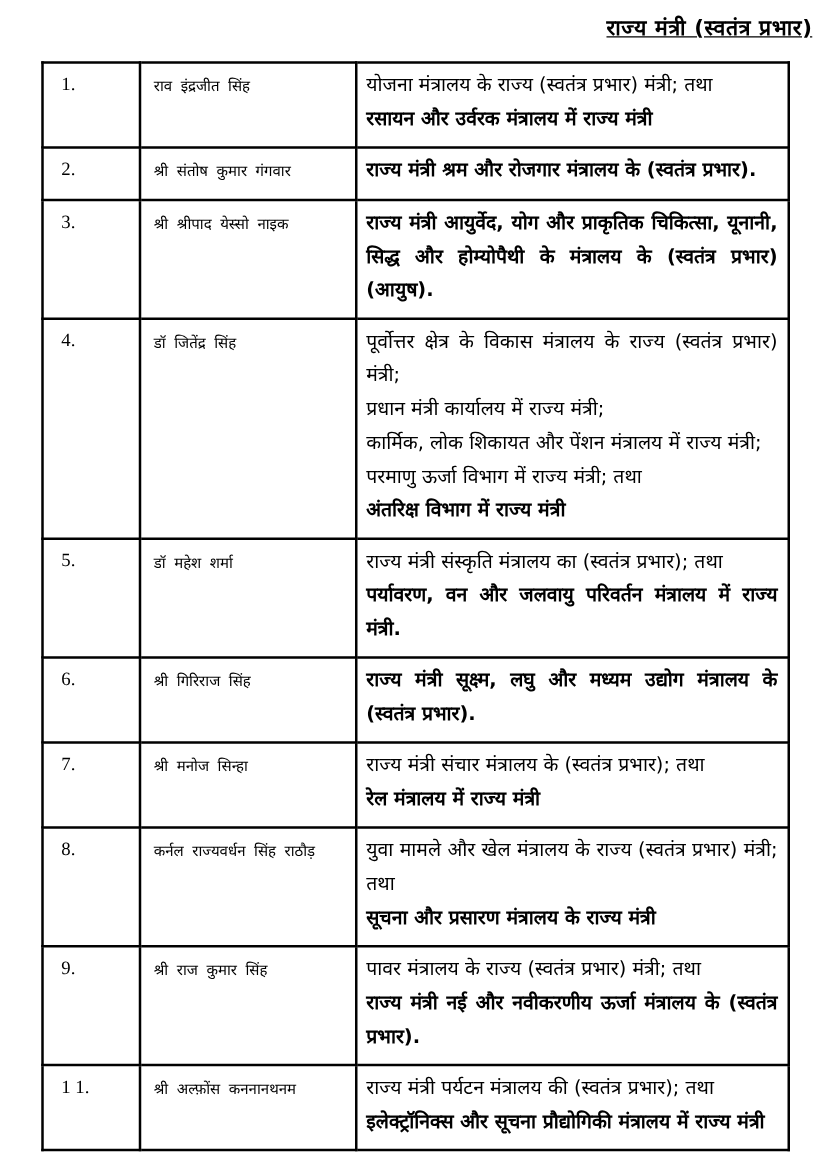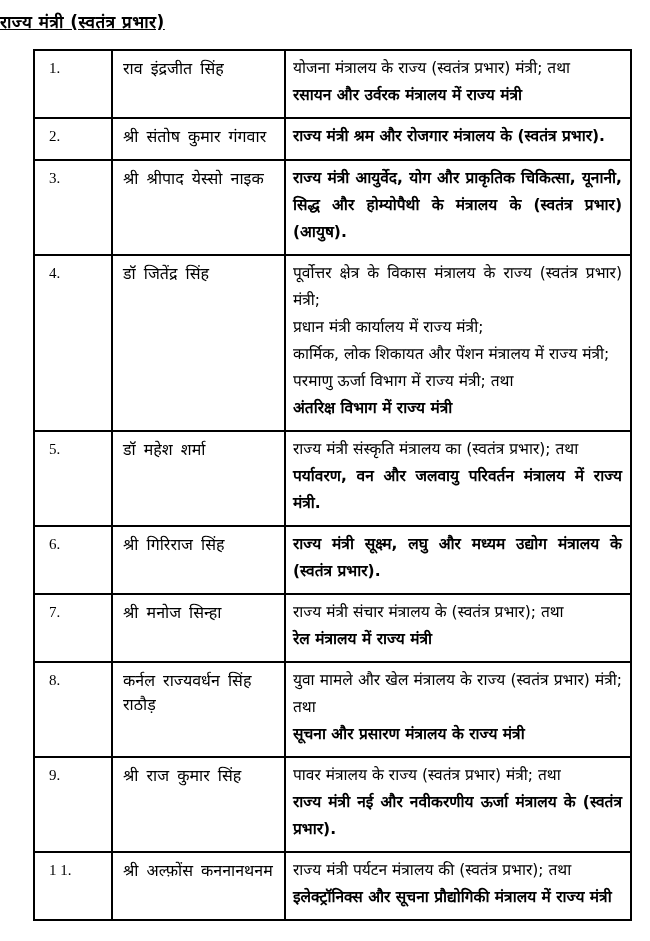--- a/index.html
+++ b/index.html
@@ -16,21 +16,21 @@
     overflow: hidden;
   }
   .page {
     width: 650px;
     box-sizing: border-box;
     padding-top: 10px;
   }
   .title {
     font-size: 17px;
     font-weight: bold;
-    text-align: left;
+    text-align: right;
     text-decoration: underline;
     margin: 0 0 16px 0;
     letter-spacing: 0.5px;
   }
   table.ministers-table {
     border-collapse: collapse;
     margin-left: 33px;
     width: 597px;
     table-layout: fixed;
   }
@@ -42,21 +42,21 @@
   td.num-cell {
     width: 78px;
     padding: 7px 4px 10px 14px;
     font-family: "Liberation Serif", "DejaVu Serif", serif;
     font-size: 15px;
     line-height: 20px;
   }
   td.name-cell {
     width: 173px;
     padding: 6px 6px 10px 10px;
-    font-size: 16px;
+    font-size: 12px;
     line-height: 24px;
     word-spacing: 3px;
   }
   td.desc-cell {
     width: 346px;
     padding: 4px 8px 8px 7px;
     font-size: 15.5px;
     line-height: 27px;
   }
   .portfolio-line {

